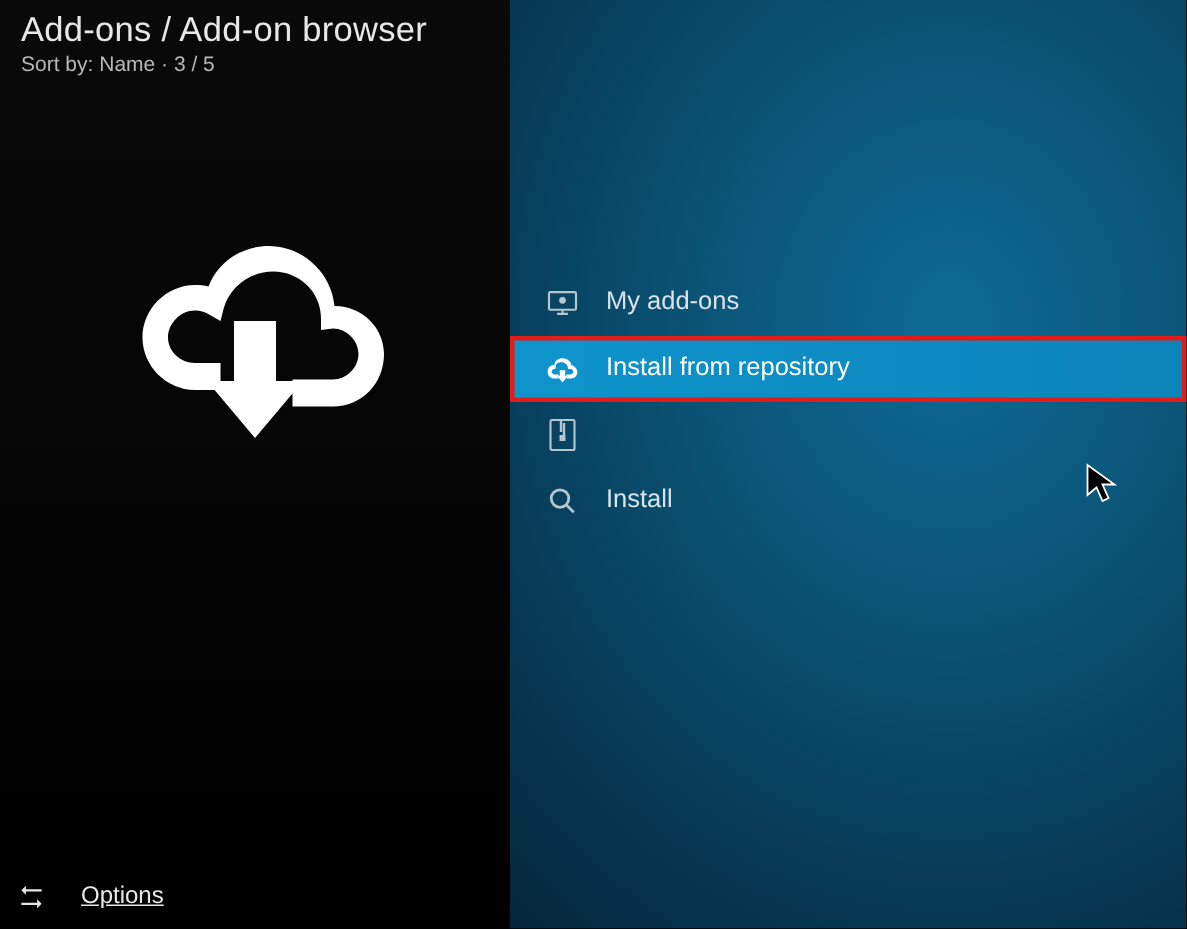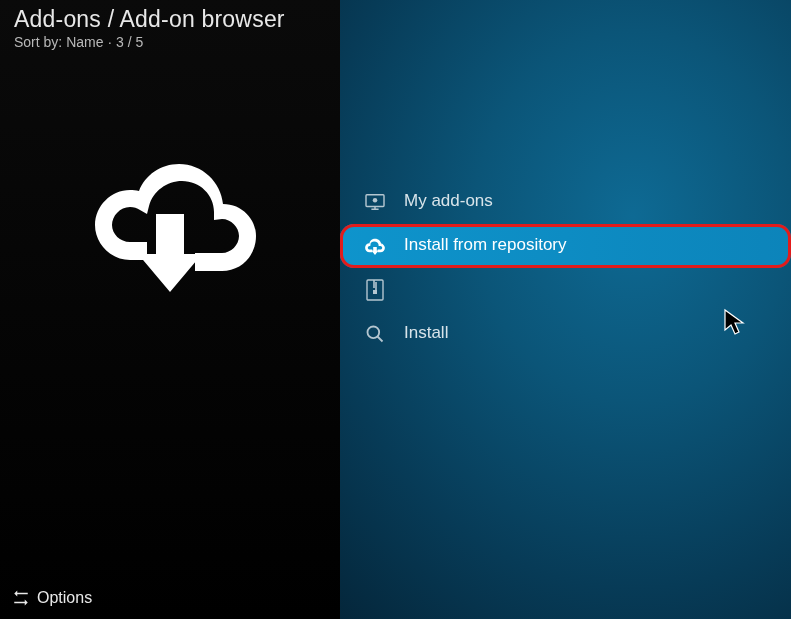--- a/index.html
+++ b/index.html
@@ -39,24 +39,25 @@
     .cloud-wrap {
       flex: 1;
       display: flex;
       align-items: flex-start;
       justify-content: center;
       padding-top: 100px;
     }
     .options-bar {
       display: flex;
       align-items: center;
-      gap: 7px;
+      gap: 24px;
       padding: 10px 12px 12px 12px;
       color: #e8e8e8;
       font-size: 16px;
+      text-decoration: underline;
     }
     .main {
       flex: 1;
       height: 100%;
       background: radial-gradient(ellipse 140% 120% at 65% 35%, #0e6a94 0%, #0b5578 25%, #073b57 50%, #042336 75%, #011320 100%);
       position: relative;
       padding-top: 180px;
     }
     .menu-item {
       display: flex;
@@ -64,21 +65,20 @@
       padding: 11px 10px 11px 24px;
       color: #d8e4ea;
       font-size: 17px;
       font-weight: 300;
       cursor: pointer;
       position: relative;
     }
     .menu-item.selected {
       background: linear-gradient(to right, #0e94cc 0%, #0c84ba 100%);
       color: #fff;
-      border-radius: 14px;
     }
     .menu-item.highlighted {
       outline: 3px solid #e21b1b;
       outline-offset: -3px;
     }
     .icon-slot {
       width: 22px;
       height: 22px;
       display: flex;
       align-items: center;

